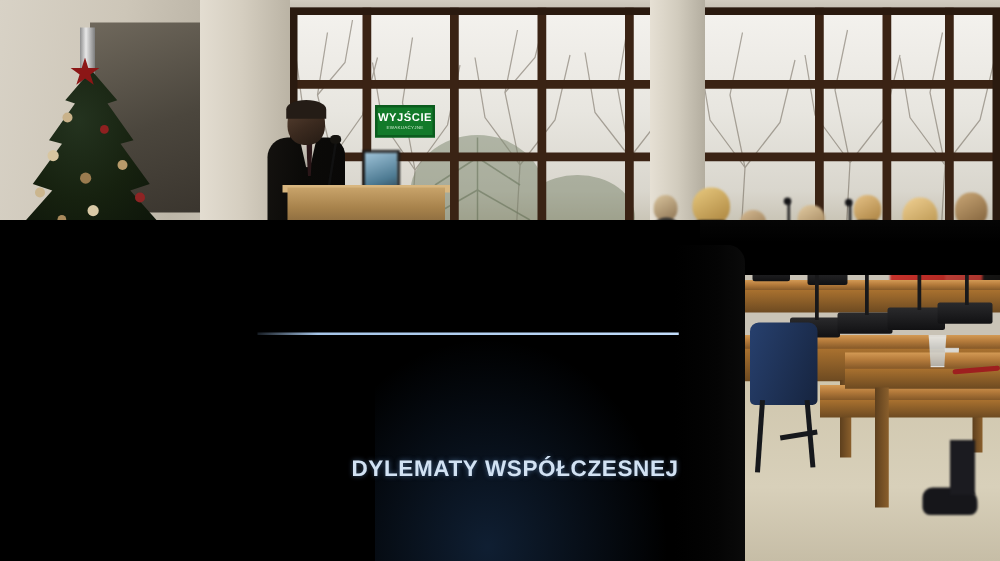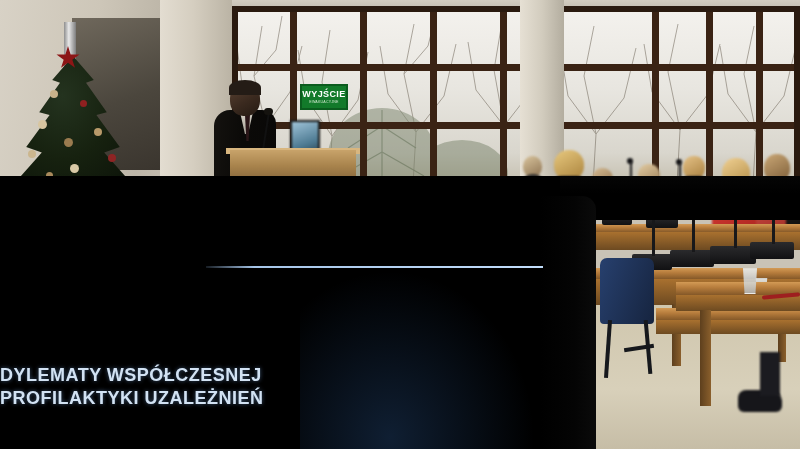--- a/index.html
+++ b/index.html
@@ -127,21 +127,21 @@
       linear-gradient(97deg,#020b26 0%,#061churn 0%,#05143a 26%,#0a2f74 58%,#0d4197 82%,#0a3display 100%),
       linear-gradient(97deg,#020b26 0%,#05143a 26%,#0a2f74 58%,#0d3f93 84%,#0a3versa 100%);
     overflow:hidden;}
   .slide-sweep{position:absolute;left:300px;top:0;width:300px;height:231px;
     background:radial-gradient(80% 120% at 30% 95%, rgba(70,140,230,.22) 0%, rgba(70,140,230,0) 60%);}
   .slide-rule{position:absolute;left:206px;top:48px;width:345px;height:1.6px;
     background:linear-gradient(90deg,rgba(150,190,235,.15) 0%,rgba(175,208,245,.95) 14%,rgba(195,222,252,1) 100%);}
   .slide-title{position:absolute;left:0;top:314px;width:543px;text-align:center;}
   .slide-title span{color:#cfe0f2;font-size:17.5px;font-weight:bold;letter-spacing:.6px;
     text-shadow:0 0 4px rgba(120,170,230,.55);}
-  .slide-sub{position:absolute;left:0;top:364px;width:543px;text-align:left;line-height:1.28;}
+  .slide-sub{position:absolute;left:0;top:364px;width:543px;text-align:right;line-height:1.28;}
   .slide-sub span{display:block;color:#d2e2f3;font-size:18px;font-weight:bold;letter-spacing:.5px;
     text-shadow:0 0 4px rgba(120,170,230,.5);}
   .blur{filter:blur(.35px);}
   .soft{filter:blur(.8px);}
 </style>
 </head>
 <body>
 
 <div id="scene">
 
@@ -359,16 +359,15 @@
   <div class="bezel-right"></div>
 
   <div class="slide">
     <div class="slide-sweep"></div>
     <div class="slide-rule"></div>
   </div>
 
 
   <div class="slide-sub">
     <span>DYLEMATY WSPÓŁCZESNEJ</span>
-    <span>PROFILAKTYKI UZALEŻNIEŃ</span>
   </div>
 
 </div>
 
 </body></html>

